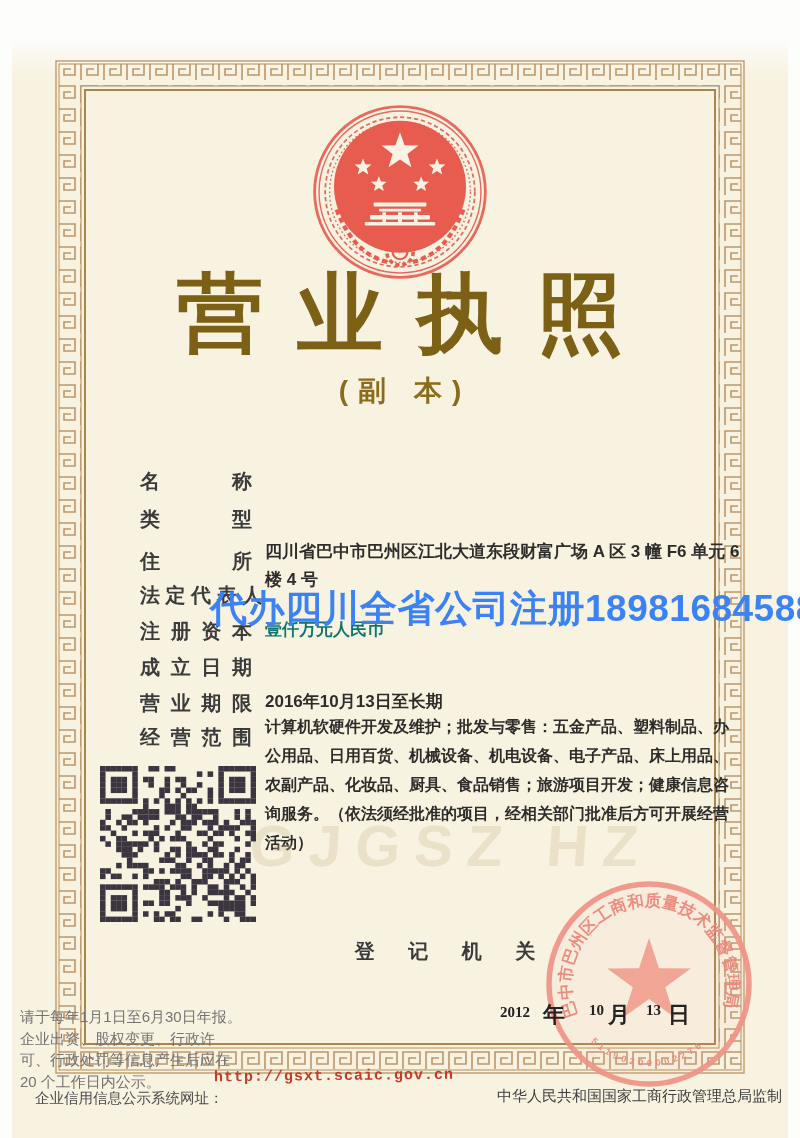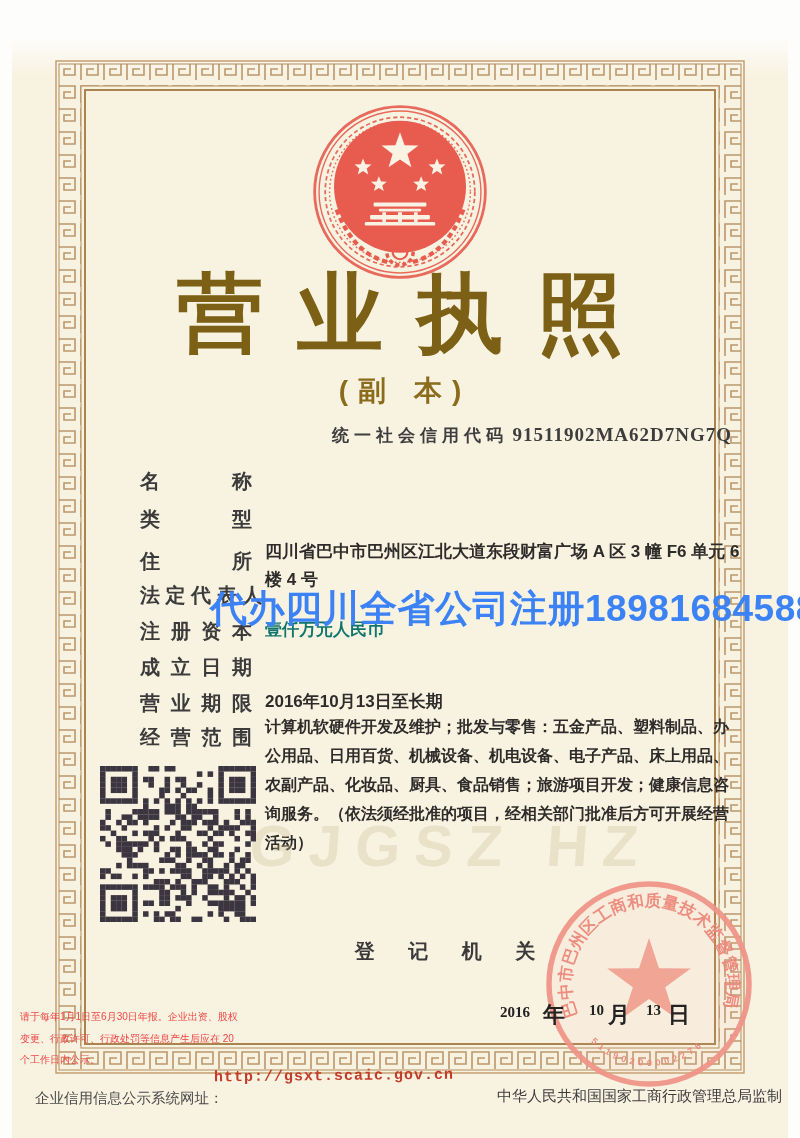--- a/index.html
+++ b/index.html
@@ -46,22 +46,22 @@
 
   .reg-label { left:330px; top:938px; width:230px; text-align:center; font-size:20px;
       font-weight:600; letter-spacing:14px; padding-left:14px; color:#3a3a3a; }
 
   .seal { left:543px; top:878px; width:212px; height:212px; z-index:25; opacity:0.92; }
 
   .date-row { color:#222; z-index:26; }
   .date-num { font-family:"Liberation Serif", serif; font-size:15px; font-weight:700; }
   .date-unit { font-size:22px; font-weight:700; }
 
-  .notice { left:20px; top:1006px; width:222px; font-size:10px; line-height:21.5px;
-      color:#ef4444; font-weight:500; z-index:20; }
+  .notice { left:20px; top:1006px; width:222px; font-size:15px; line-height:21.5px;
+      color:#737373; font-weight:500; z-index:20; }
   .site-label { left:35px; top:1089px; font-size:14.5px; color:#4a4a4a; font-weight:500; }
   .site-url { left:214px; top:1068px; font-size:15px; color:#c43b2a; font-weight:700;
       font-family:"Liberation Mono", monospace; letter-spacing:1px; transform:rotate(-0.6deg); z-index:20; }
   .producer { left:497px; top:1087px; font-size:15px; color:#3d3d3d; font-weight:500; }
 
   svg text { user-select:none; }
 </style>
 </head>
 <body>
 
@@ -108,24 +108,20 @@
     <g stroke="#e85c4f" fill="none">
       <circle cx="50" cy="84" r="7.5" stroke-width="2" stroke-dasharray="2.4 1.6"></circle>
       <circle cx="50" cy="84" r="4.2" stroke-width="1.2"></circle>
       <path d="M14 60 q10 26 30 30 M86 60 q-10 26 -30 30" stroke-width="2.4" stroke-dasharray="3 2"></path>
     </g>
   </svg>
 
   <div class="abs title">营业执照</div>
   <div class="abs subtitle">(副  本)</div>
 
-  <div class="abs credit-line">
-    <span class="credit-label">统一社会信用代码</span>
-    <span class="credit-code">91511902MA62D7NG7Q</span>
-  </div>
 
   <div class="abs flabel" style="top:468px">名 称</div>
 
   <div class="abs flabel" style="top:506px">类 型</div>
 
   <div class="abs flabel" style="top:548px">住 所</div>
   <div class="abs fvalue" style="top:538px">四川省巴中市巴州区江北大道东段财富广场 A 区 3 幢 F6 单元 6 楼 4 号</div>
 
   <div class="abs flabel" style="top:582px">法 定 代 表 人</div>
 
@@ -547,21 +543,21 @@
     <circle cx="106" cy="106" r="100" fill="rgba(244,178,168,0.08)" stroke="#f09386" stroke-width="5.5"></circle>
     <polygon points="106,60 96,90.2 64.2,90.4 89.8,109.3 80.1,139.6 106,121 131.9,139.6 122.2,109.3 147.8,90.4 116,90.2" fill="#ef9183" opacity="0.85"></polygon>
     <text font-size="16.5" fill="#ec8578" font-weight="700" letter-spacing="0">
       <textPath href="#sealArc" startOffset="2" textLength="300" lengthAdjust="spacing">巴中市巴州区工商和质量技术监督管理局</textPath>
     </text>
     <text font-size="9" fill="#ec8578" font-weight="600" letter-spacing="4">
       <textPath href="#numArc" startOffset="14">51190200002276</textPath>
     </text>
   </svg>
 
-  <div class="abs date-row date-num" style="left:500px; top:1004px">2016</div>
+  <div class="abs date-row date-num" style="left:500px; top:1004px">2012</div>
   <div class="abs date-row date-unit" style="left:543px; top:1000px">年</div>
   <div class="abs date-row date-num" style="left:589px; top:1002px">10</div>
   <div class="abs date-row date-unit" style="left:608px; top:1000px">月</div>
   <div class="abs date-row date-num" style="left:646px; top:1002px">13</div>
   <div class="abs date-row date-unit" style="left:668px; top:1000px">日</div>
 
   <div class="abs notice">请于每年1月1日至6月30日年报。企业出资、股权变更、行政许可、行政处罚等信息产生后应在 20 个工作日内公示。</div>
   <div class="abs site-label">企业信用信息公示系统网址：</div>
   <div class="abs site-url">http://gsxt.scaic.gov.cn</div>
   <div class="abs producer">中华人民共和国国家工商行政管理总局监制</div>

